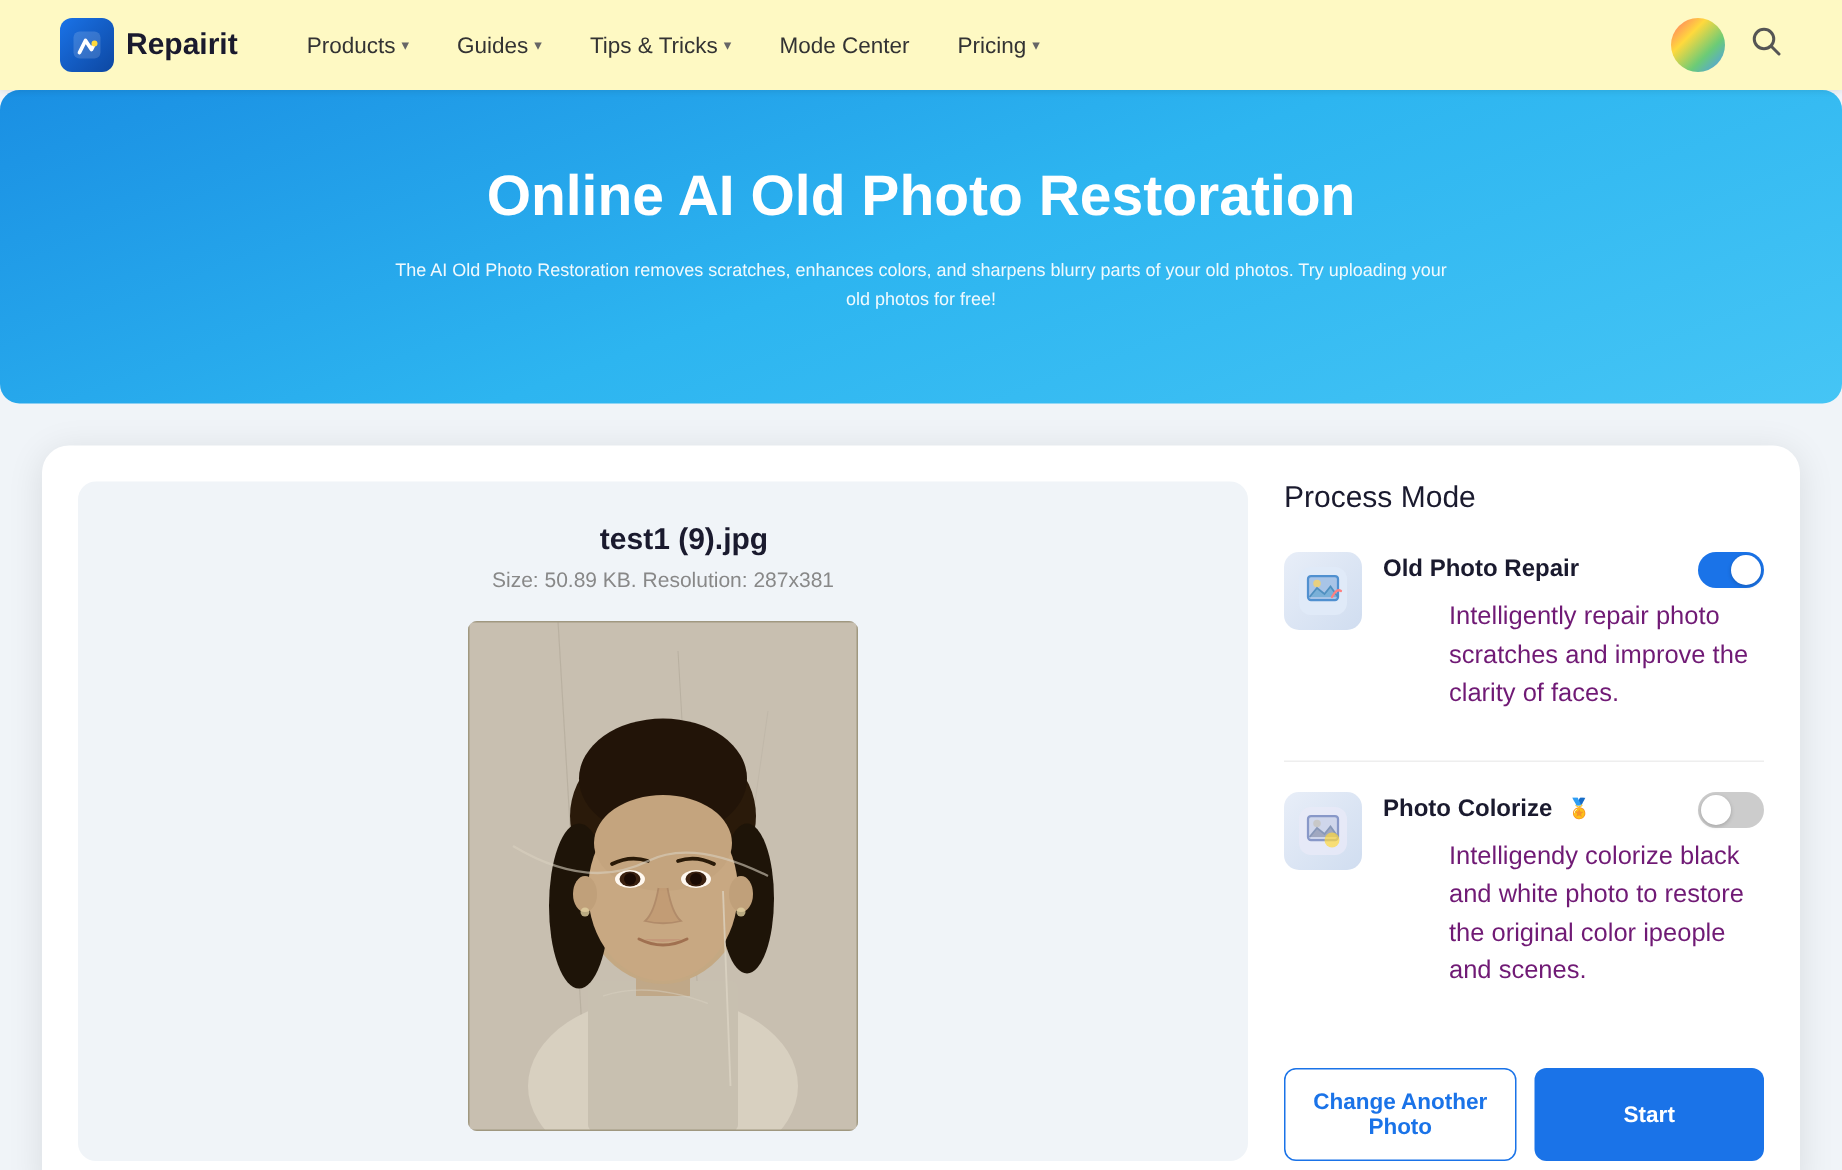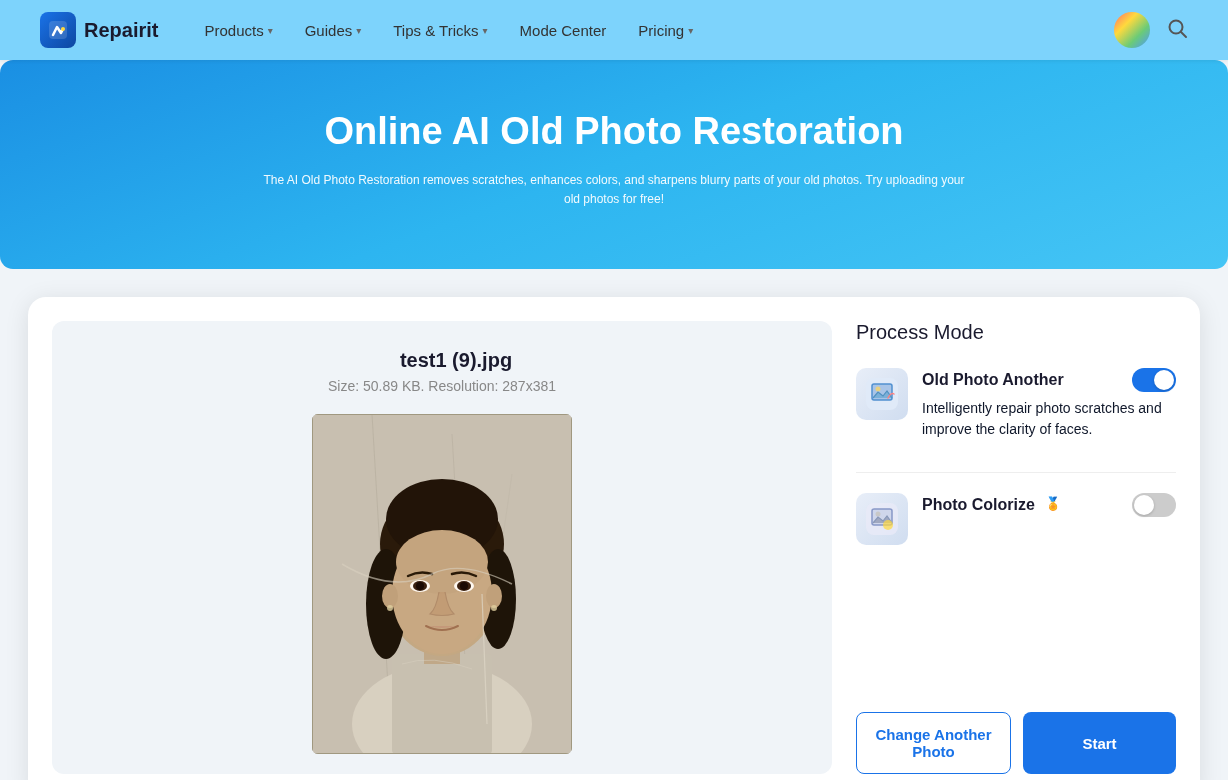--- a/index.html
+++ b/index.html
@@ -1,20 +1,20 @@
 <!DOCTYPE html>
 <html><head>
   <meta charset="utf-8">
   <style>
     * { margin: 0; padding: 0; box-sizing: border-box; }
     body { font-family: -apple-system, BlinkMacSystemFont, 'Segoe UI', sans-serif; background: #f0f4f8; width: 1228px; min-height: 780px; overflow-x: hidden; }
 
     
     .navbar {
-      background: #7dd3fc;
+      background: #fef9c3;
       height: 60px;
       display: flex;
       align-items: center;
       padding: 0 40px;
       box-shadow: 0 1px 4px rgba(0,0,0,0.08);
       position: relative;
       z-index: 10;
     }
     .navbar-logo {
       display: flex;
@@ -182,23 +182,24 @@
       align-items: center;
       justify-content: space-between;
       margin-bottom: 6px;
     }
     .mode-name {
       font-size: 16px;
       font-weight: 700;
       color: #1a1a2e;
     }
     .mode-desc {
-      font-size: 14px;
-      color: #0f172a;
+      font-size: 17px;
+      color: #701a75;
       line-height: 1.5;
+      margin-left: 44px;
     }
     
     .toggle {
       width: 44px;
       height: 24px;
       border-radius: 12px;
       position: relative;
       cursor: pointer;
       flex-shrink: 0;
     }
@@ -396,21 +397,21 @@
           <rect width="32" height="32" rx="8" fill="#e0eaf8"></rect>
           <rect x="6" y="6" width="20" height="16" rx="2" fill="#90b4e0" opacity="0.7"></rect>
           <rect x="6" y="6" width="20" height="16" rx="2" fill="none" stroke="#5090d0" stroke-width="1.5"></rect>
           <circle cx="12" cy="11" r="2.5" fill="#e8d080"></circle>
           <path d="M7 20 L12 14 L17 18 L21 13 L26 20" fill="#7ab0d8" stroke="#5090c0" stroke-width="1.2"></path>
           <path d="M22 20 Q25 14 28 16" stroke="#ff8080" stroke-width="1.5" fill="none" stroke-linecap="round"></path>
         </svg>
       </div>
       <div class="mode-content">
         <div class="mode-header">
-          <span class="mode-name">Old Photo Another</span>
+          <span class="mode-name">Old Photo Repair</span>
           <div class="toggle on">
             <div class="toggle-knob"></div>
           </div>
         </div>
         <p class="mode-desc">Intelligently repair photo scratches and improve the clarity of faces.</p>
       </div>
     </div>
 
     <div class="divider"></div>
 
@@ -428,20 +429,21 @@
       <div class="mode-content">
         <div class="mode-header">
           <div style="display:flex;align-items:flex-start;gap:6px;">
             <span class="mode-name">Photo Colorize</span>
             <span class="premium-badge">🏅</span>
           </div>
           <div class="toggle off">
             <div class="toggle-knob"></div>
           </div>
         </div>
+        <p class="mode-desc">Intelligendy colorize black and white photo to restore the original color ipeople and scenes.</p>
       </div>
     </div>
 
     <div class="bottom-buttons">
       <button class="btn-change">Change Another Photo</button>
       <button class="btn-start">Start</button>
     </div>
   </div>
 </div>
 

